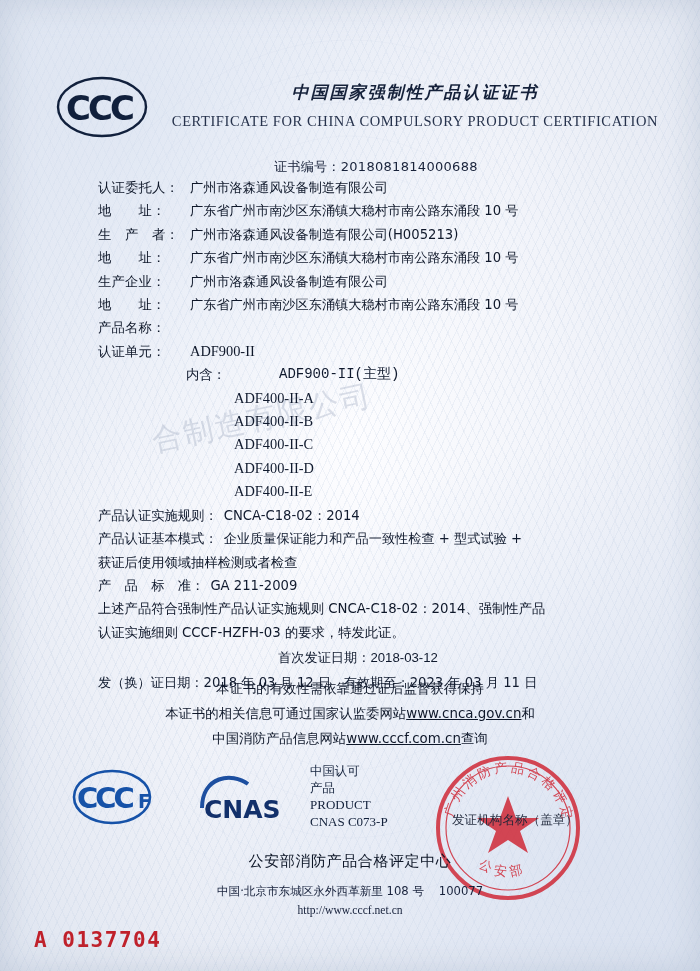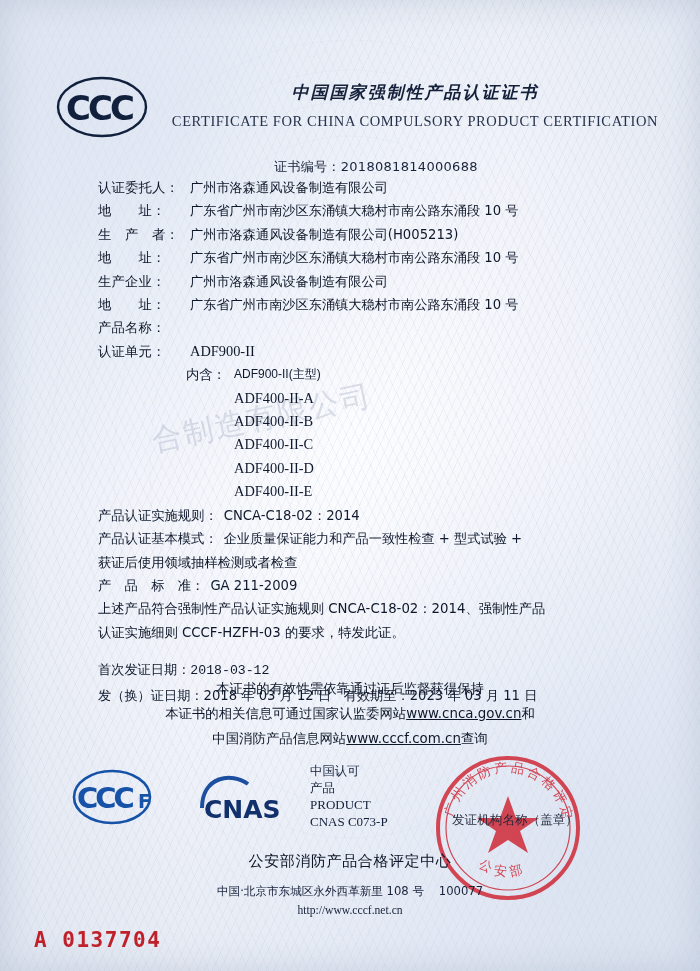--- a/index.html
+++ b/index.html
@@ -133,23 +133,24 @@
     display: flex;
     white-space: nowrap;
   }
   .sub-label {
     font-family: "DejaVu Sans", sans-serif;
     font-size: 13.3px;
     width: 44px;
     flex: none;
   }
   .sub-val {
-    font-family: Liberation Sans, sans-serif;
-    font-size: 12px;
+    font-family: Liberation Mono, monospace;
+    font-size: 14px;
     padding-left: 4px;
+    margin-left: 45px;
   }
   .model-list {
     margin-left: 132px;
   }
   .model-item {
     font-family: "Liberation Serif", serif;
     font-size: 14.4px;
     padding-left: 4px;
     line-height: 23.4px;
   }
@@ -170,22 +171,23 @@
     white-space: nowrap;
   }
   .para {
     font-family: "DejaVu Sans", sans-serif;
     font-size: 13.3px;
     line-height: 23.4px;
     color: #0e1729;
   }
 
   .dates-first {
-    margin-top: 15px;
-    font-family: Liberation Mono, monospace;
+    margin-top: 2px;
+    text-align: center;
+    font-family: Liberation Sans, sans-serif;
     font-size: 13.2px;
     padding-right: 40px;
   }
   .dates-row {
     margin-top: 1px;
     font-family: "DejaVu Sans", sans-serif;
     font-size: 13.2px;
     white-space: nowrap;
   }
 

